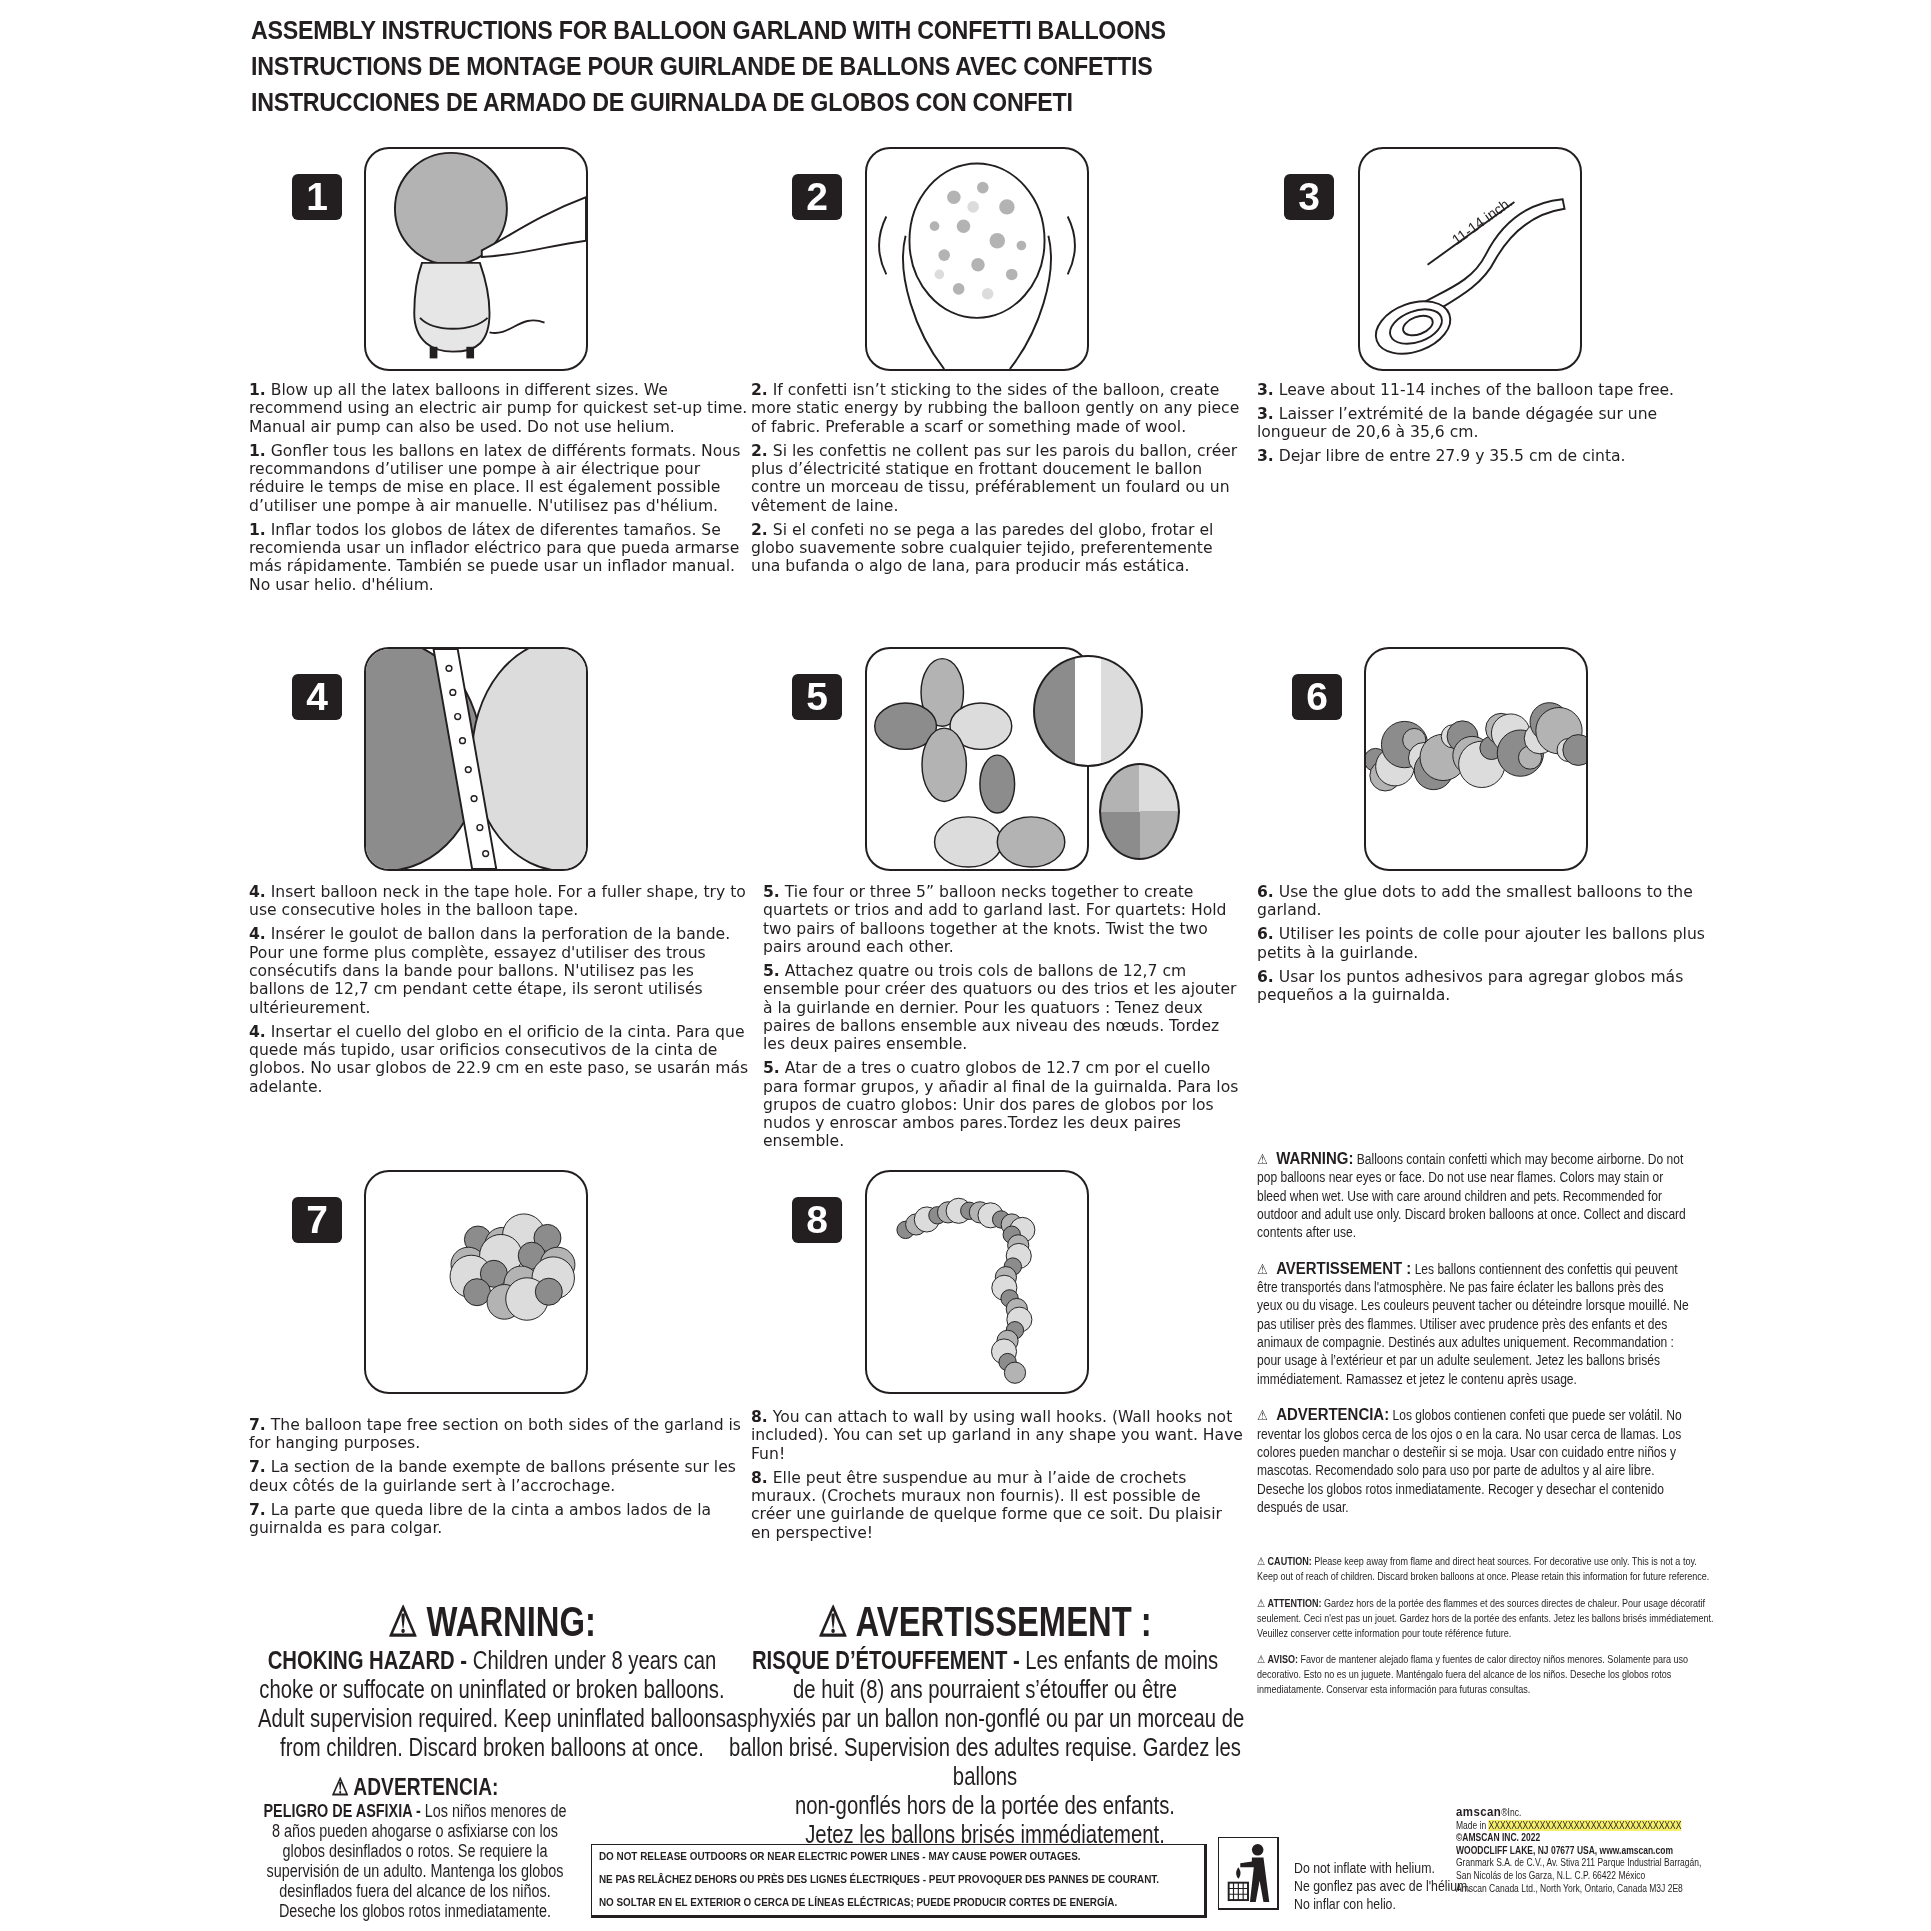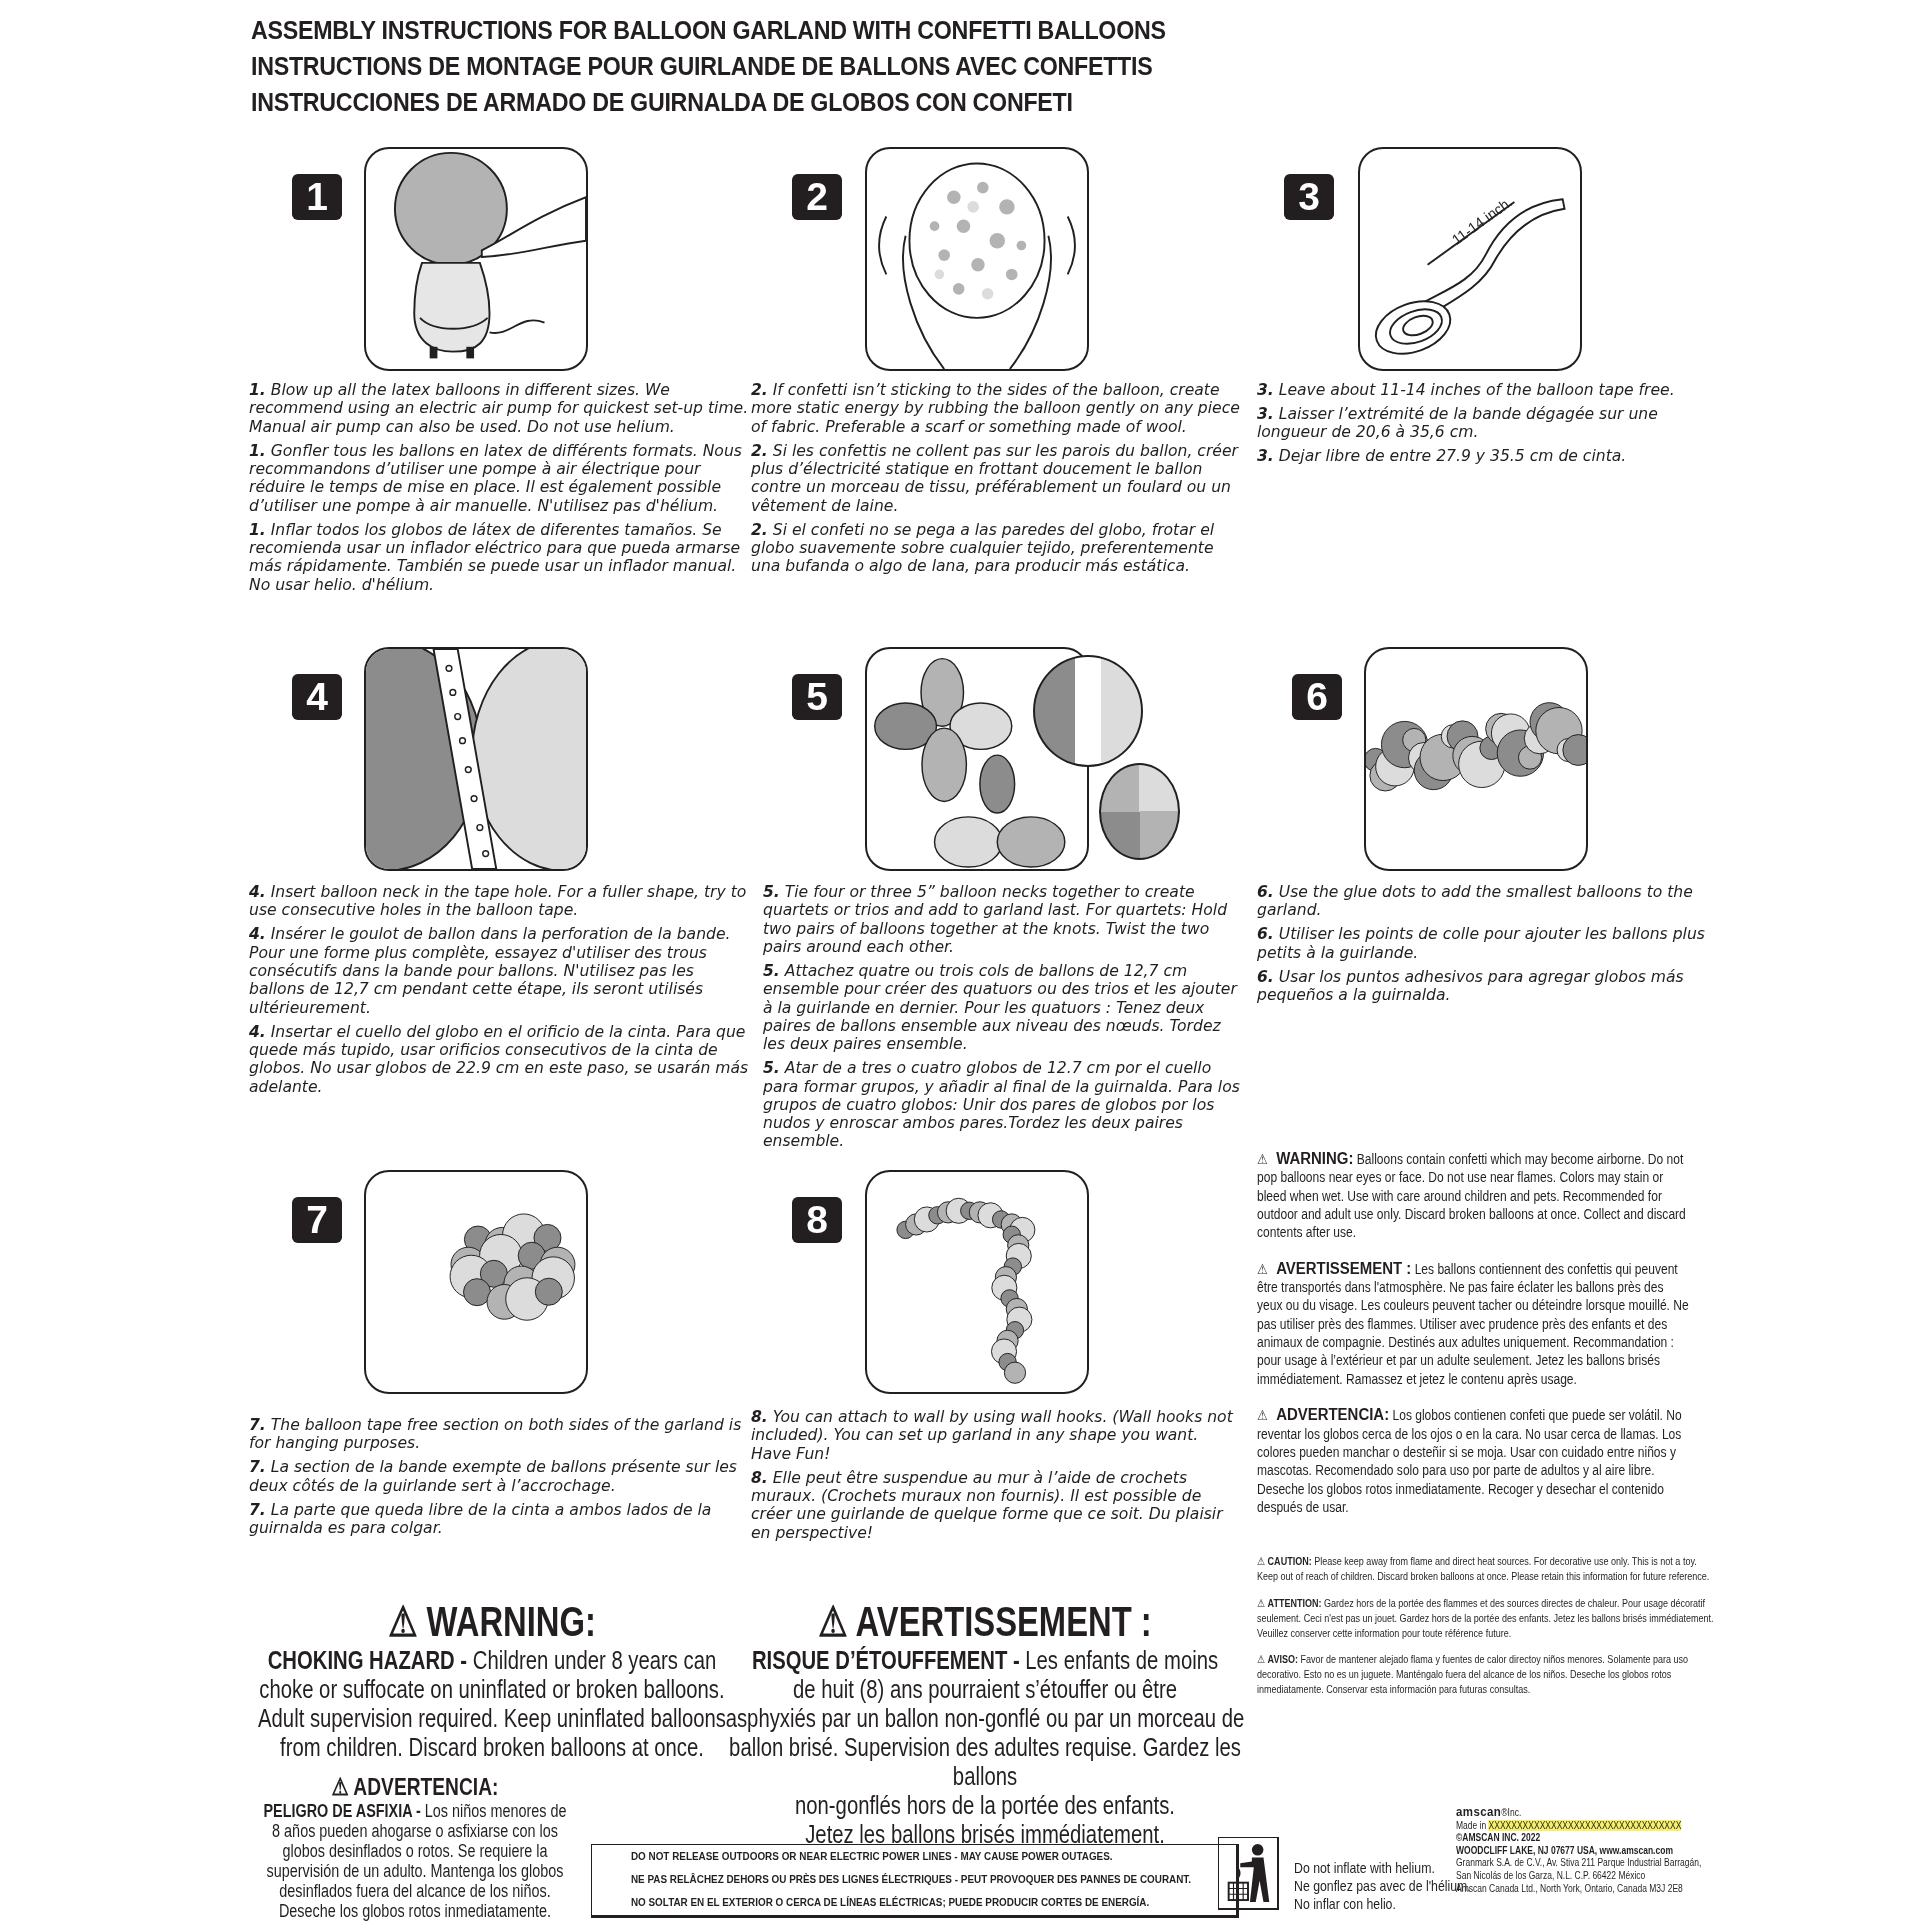--- a/index.html
+++ b/index.html
@@ -7,39 +7,39 @@
          font-family:"DejaVu Sans", sans-serif; }
   .abs { position:absolute; }
   .title { left:251px; top:11.6px; font-family:"Liberation Sans", sans-serif; font-weight:bold;
            font-size:25px; line-height:36px; letter-spacing:-0.3px; transform:scaleX(0.93); transform-origin:left top; }
   .title div { white-space:nowrap; }
   .badge { width:50px; height:46px; background:#231f20; color:#fff; border-radius:5.8px;
            font-family:"Liberation Sans", sans-serif; font-weight:bold; font-size:39px;
            display:flex; align-items:center; justify-content:center; }
   .panel { width:220px; height:220px; border:2.9px solid #231f20; border-radius:25px; background:#fff; overflow:hidden; }
   .panel svg { width:100%; height:100%; display:block; }
-  .step { font-family:"DejaVu Sans", sans-serif; font-size:15.6px; line-height:18.3px; color:#231f20;font-style:italic; }
+  .step { font-family:"DejaVu Sans", sans-serif; font-size:15.6px; line-height:18.3px; color:#231f20; }
   .step p { margin:0 0 5.8px 0; }
   .step b { font-weight:bold; }
   .rwarn { left:1257px; width:434px; font-family:"Liberation Sans", sans-serif; font-size:14px;
            line-height:18.3px; transform:scaleX(0.86); transform-origin:left top; width:502px; }
   .rwarn p { margin:0 0 17.4px 0; }
   .rwarn .hd { font-weight:bold; font-size:17.4px; }
   .tri { display:inline-block; margin-right:9.7px; }
   .small { left:1257px; width:560px; font-family:"Liberation Sans", sans-serif; font-size:11px; line-height:15px;
            transform:scaleX(0.82); transform-origin:left top; }
   .small p { margin:0 0 11.6px 0; }
   .bigwarn { text-align:center; font-family:"Liberation Sans", sans-serif; transform:scaleX(0.78); transform-origin:center top; }
   .bigwarn .h { font-weight:bold; font-size:42px; line-height:48px; }
   .bigwarn .t { font-size:26px; line-height:29px; }
   .bigwarn .t b { font-weight:bold; }
   .advert { text-align:center; font-family:"Liberation Sans", sans-serif; transform:scaleX(0.8); transform-origin:center top; }
   .advert .h { font-weight:bold; font-size:24px; line-height:29px; }
   .advert .t { font-size:18px; line-height:20px; }
-  .release { left:591px; top:1844px; width:612px; height:70px; border:1.9px solid #231f20; border-right-width:3.9px; border-bottom-width:3.9px;padding-left:32px; }
+  .release { left:591px; top:1844px; width:612px; height:70px; border:1.9px solid #231f20; border-right-width:3.9px; border-bottom-width:3.9px; }
   .release div { font-family:"Liberation Sans", sans-serif; font-weight:bold; font-size:11px; line-height:23px; padding-left:7.7px;
                  white-space:nowrap; transform:scaleX(0.9); transform-origin:left center; }
   .trashbox { left:1218px; top:1837px; width:58px; height:70px; border:1.9px solid #231f20; border-right-width:2.9px; border-bottom-width:2.9px; }
   .helium { left:1294px; top:1859px; font-family:"Liberation Sans", sans-serif; font-size:15px; line-height:18px;
             transform:scaleX(0.82); transform-origin:left top; white-space:nowrap; }
   .company { left:1456px; top:1806px; font-family:"Liberation Sans", sans-serif; font-size:10px; line-height:12.6px;
              transform:scaleX(0.85); transform-origin:left top; white-space:nowrap; }
   .company .logo { font-weight:bold; font-size:13.5px; letter-spacing:0.5px; }
   .company .hl { background:#f5ef6a; }
   .company b { font-weight:bold; }

